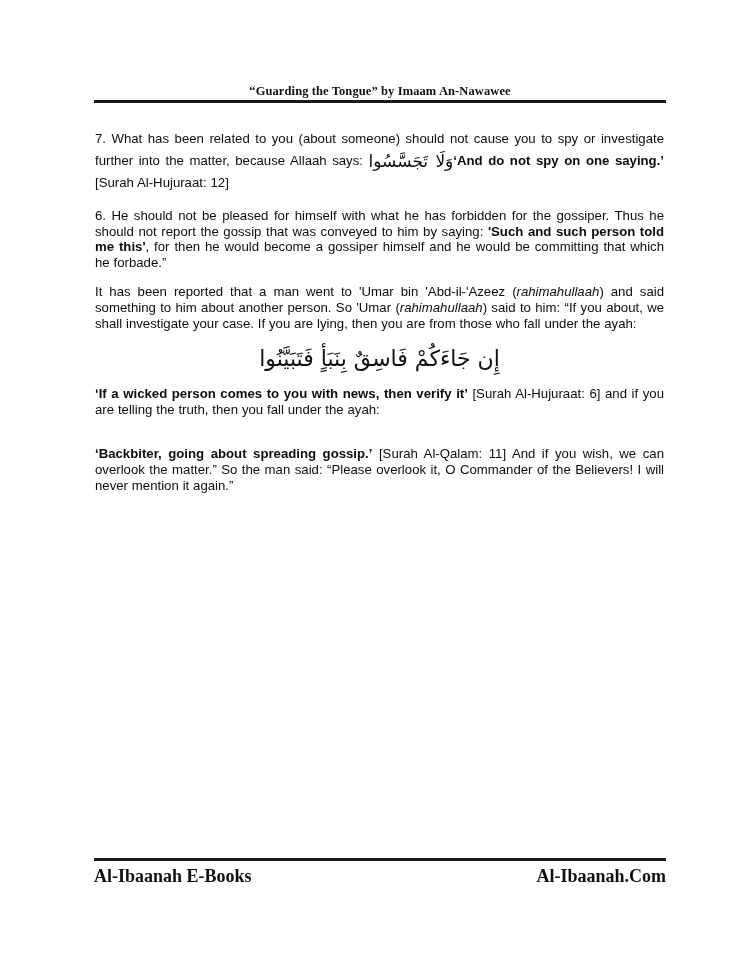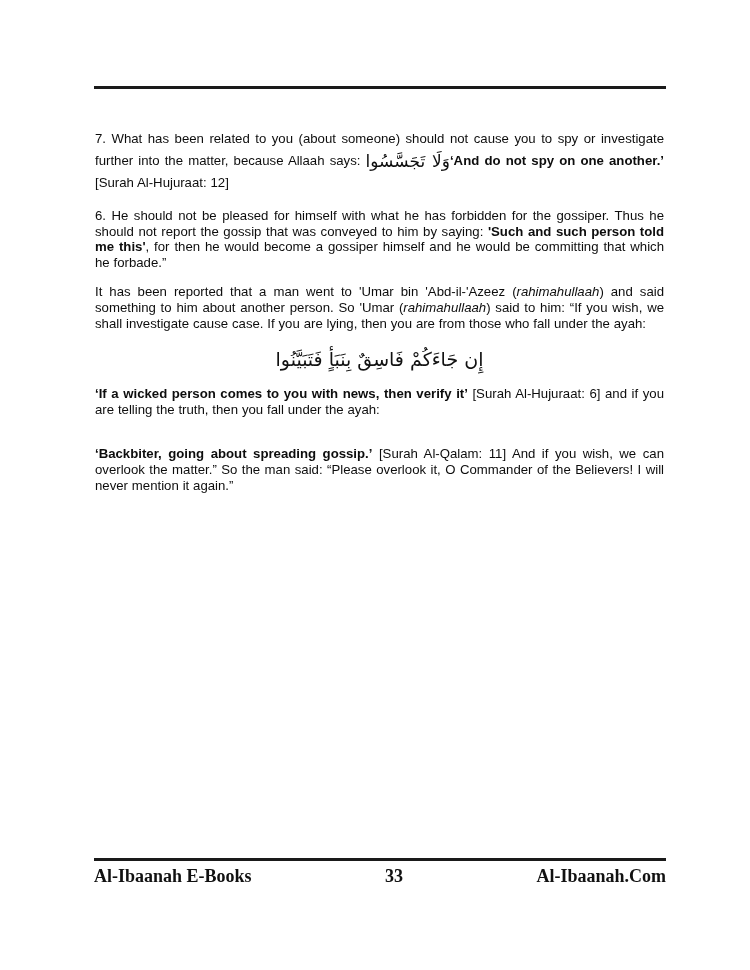--- a/index.html
+++ b/index.html
@@ -84,21 +84,21 @@
     unicode-bidi: isolate;
     font-size: 17px;
     line-height: 1.1;
     vertical-align: -2px;
   }
   .verse {
     text-align: center;
     direction: rtl;
     unicode-bidi: isolate;
     font-family: "DejaVu Sans", "Liberation Sans", sans-serif;
-    font-size: 19px;
+    font-size: 22px;
     line-height: 26px;
     color: #111111;
     margin: 0;
   }
 
   
   .page-footer {
     position: absolute;
     left: 94px;
     top: 856px;
@@ -117,34 +117,35 @@
   .footer-left  { flex: 0 0 auto; text-align: left; }
   .footer-center{ flex: 1 1 auto; text-align: center; }
   .footer-right { flex: 0 0 auto; text-align: right; }
 </style>
 </head>
 <body>
 
 <div class="page">
 
   <div class="page-header">
+    <div class="page-header-title">“Guarding the Tongue” by Imaam An-Nawawee</div>
     <hr class="rule-thick">
   </div>
 
   <div class="content">
 
-    <p class="para loose"><span>7. What has been related to you (about someone) should not cause you to spy or investigate further into the matter, because Allaah says: </span><span class="ar">وَلَا تَجَسَّسُوا</span><b>‘And do not spy on one another.’</b><span> [Surah Al-Hujuraat: 12]</span></p>
+    <p class="para loose"><span>7. What has been related to you (about someone) should not cause you to spy or investigate further into the matter, because Allaah says: </span><span class="ar">وَلَا تَجَسَّسُوا</span><b>‘And do not spy on one saying.’</b><span> [Surah Al-Hujuraat: 12]</span></p>
 
     <div class="gap-para"></div>
 
     <p class="para"><span>6. He should not be pleased for himself with what he has forbidden for the gossiper. Thus he should not report the gossip that was conveyed to him by saying: </span><b>'Such and such person told me this'</b><span>, for then he would become a gossiper himself and he would be committing that which he forbade.”</span></p>
 
     <div class="gap-para"></div>
 
-    <p class="para"><span>It has been reported that a man went to 'Umar bin 'Abd-il-'Azeez (</span><i>rahimahullaah</i><span>) and said something to him about another person. So 'Umar (</span><i>rahimahullaah</i><span>) said to him: “If you wish, we shall investigate cause case. If you are lying, then you are from those who fall under the ayah:</span></p>
+    <p class="para"><span>It has been reported that a man went to 'Umar bin 'Abd-il-'Azeez (</span><i>rahimahullaah</i><span>) and said something to him about another person. So 'Umar (</span><i>rahimahullaah</i><span>) said to him: “If you about, we shall investigate your case. If you are lying, then you are from those who fall under the ayah:</span></p>
 
     <div class="gap-verse"></div>
 
     <p class="verse">إِن جَاءَكُمْ فَاسِقٌ بِنَبَأٍ فَتَبَيَّنُوا</p>
 
     <div class="gap-after"></div>
 
     <p class="para"><b>‘If a wicked person comes to you with news, then verify it’</b><span> [Surah Al-Hujuraat: 6]</span><span> and if you are telling the truth, then you fall under the ayah:</span></p>
 
     <div class="gap-verse"></div>
@@ -153,18 +154,17 @@
     <div class="gap-after"></div>
 
     <p class="para"><b>‘Backbiter, going about spreading gossip.’</b><span> [Surah Al-Qalam: 11]</span><span> And if you wish, we can overlook the matter.” So the man said: “Please overlook it, O Commander of the Believers! I will never mention it again.”</span></p>
 
   </div>
 
   <div class="page-footer">
     <hr class="rule-thick">
     <div class="footer-row">
       <span class="footer-left">Al-Ibaanah E-Books</span>
-      <span class="footer-center">33</span>
       <span class="footer-right">Al-Ibaanah.Com</span>
     </div>
   </div>
 
 </div>
 
 </body></html>

